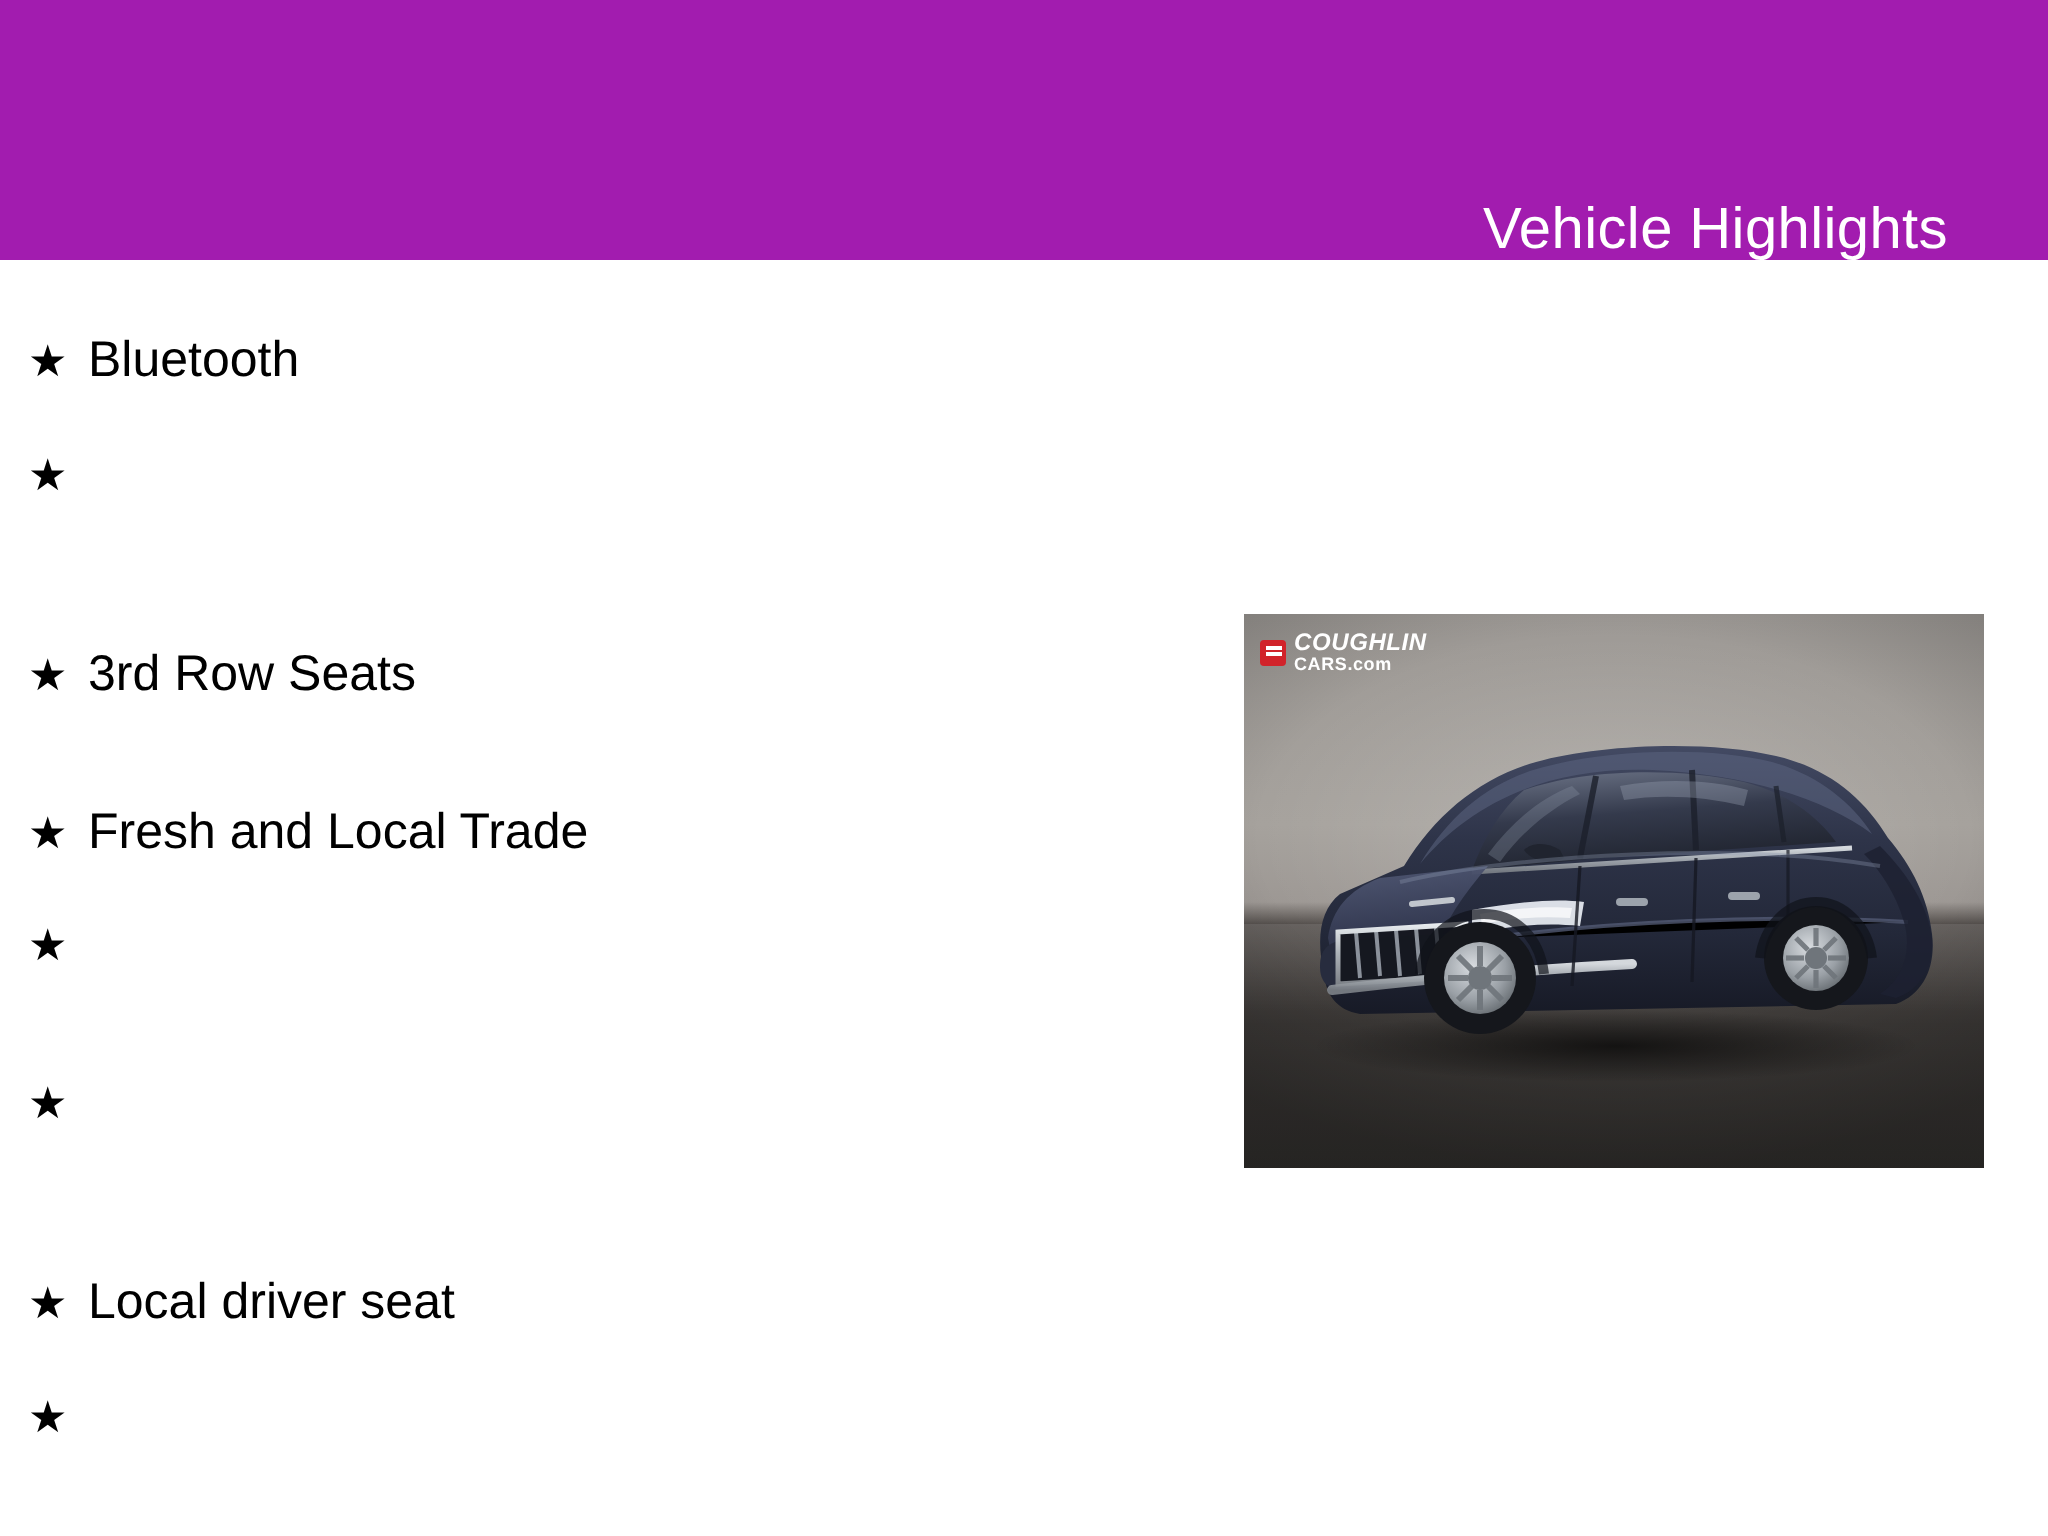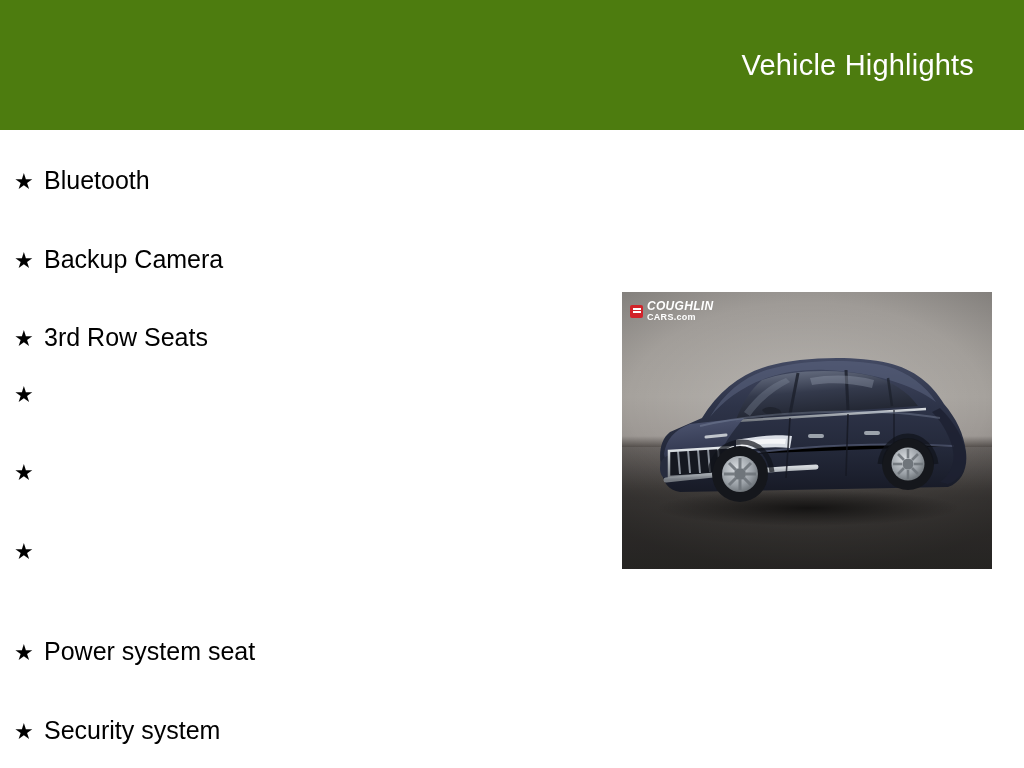--- a/index.html
+++ b/index.html
@@ -21,23 +21,23 @@
     background: #ffffff;
   }
 
   
   .header {
     position: absolute;
     left: 0;
     top: 0;
     width: 1024px;
     height: 130px;
-    background: #4d7c0f;
+    background: #a21caf;
     display: flex;
-    align-items: center;
+    align-items: flex-end;
     justify-content: flex-end;
     box-sizing: border-box;
     padding-right: 50px;
   }
   .header-title {
     color: #ffffff;
     font-size: 29px;
     font-weight: 400;
     letter-spacing: 0.2px;
     line-height: 1;
@@ -73,21 +73,21 @@
     font-weight: 400;
     line-height: 1;
     white-space: nowrap;
     margin-top: 20px;
   }
 
   
   .photo-wrap {
     position: absolute;
     left: 622px;
-    top: 292px;
+    top: 307px;
     width: 370px;
     height: 277px;
     overflow: hidden;
     background: #8c8782;
   }
   .photo {
     position: absolute;
     inset: 0;
     
     background:
@@ -188,48 +188,47 @@
 
   <div class="highlights">
 
     <div class="highlight-item">
       <span class="bullet-star">★</span>
       <span class="highlight-label">Bluetooth</span>
     </div>
 
     <div class="highlight-item">
       <span class="bullet-star">★</span>
-      <span class="highlight-label">Backup Camera</span>
     </div>
 
     <div class="highlight-item">
       <span class="bullet-star">★</span>
       <span class="highlight-label">3rd Row Seats</span>
     </div>
 
     <div class="highlight-item">
       <span class="bullet-star">★</span>
-    </div>
-
-    <div class="highlight-item">
-      <span class="bullet-star">★</span>
-    </div>
-
-    <div class="highlight-item">
-      <span class="bullet-star">★</span>
-    </div>
-
-    <div class="highlight-item">
-      <span class="bullet-star">★</span>
-      <span class="highlight-label">Power system seat</span>
-    </div>
-
-    <div class="highlight-item">
-      <span class="bullet-star">★</span>
-      <span class="highlight-label">Security system</span>
+      <span class="highlight-label">Fresh and Local Trade</span>
+    </div>
+
+    <div class="highlight-item">
+      <span class="bullet-star">★</span>
+    </div>
+
+    <div class="highlight-item">
+      <span class="bullet-star">★</span>
+    </div>
+
+    <div class="highlight-item">
+      <span class="bullet-star">★</span>
+      <span class="highlight-label">Local driver seat</span>
+    </div>
+
+    <div class="highlight-item">
+      <span class="bullet-star">★</span>
     </div>
 
   </div>
 
   <div class="photo-wrap">
     <div class="photo"></div>
     <div class="photo-floor-glow"></div>
     <div class="photo-vignette"></div>
 
     <div class="watermark">

